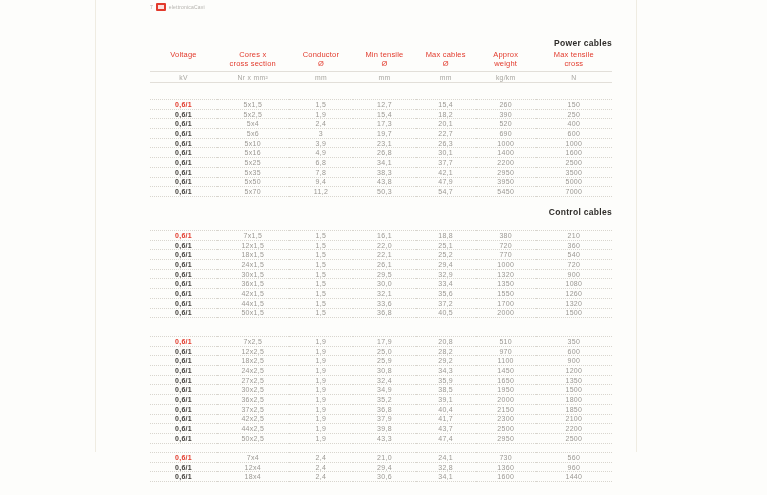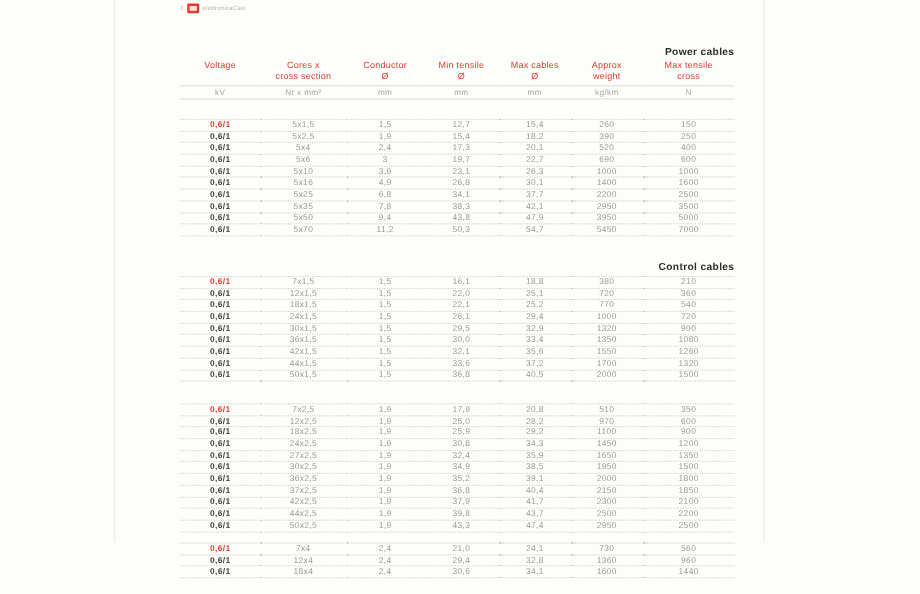--- a/index.html
+++ b/index.html
@@ -18,21 +18,21 @@
   .brand .logo{display:inline-block;width:10px;height:8px;background:#e23a2c;border-radius:1px;position:relative;}
   .brand .logo::after{content:"";position:absolute;left:2px;top:2px;width:6px;height:4px;background:#fff;opacity:.85;}
   .brand .brandtext{font-size:5px;color:#b3b1ac;letter-spacing:.2px;}
 
   
   .section-title{
     position:absolute;left:150px;width:462px;text-align:right;
     font-size:8.5px;font-weight:bold;color:#2e2c29;letter-spacing:.3px;
   }
   .title-power{top:38px;}
-  .title-control{top:217px;}
+  .title-control{top:207px;}
 
   
   table{border-collapse:collapse;table-layout:fixed;position:absolute;left:150px;width:462px;}
   col.c0{width:14.5%;} col.c1{width:15.5%;} col.c2{width:14%;}
   col.c3{width:13.5%;} col.c4{width:13%;} col.c5{width:13%;} col.c6{width:16.5%;}
 
   .head-table{top:50px;}
   .head-table th{
     font-size:7.5px;font-weight:normal;color:#e23a2c;text-align:center;
     vertical-align:top;padding:0;line-height:9px;white-space:pre-line;height:21px;

